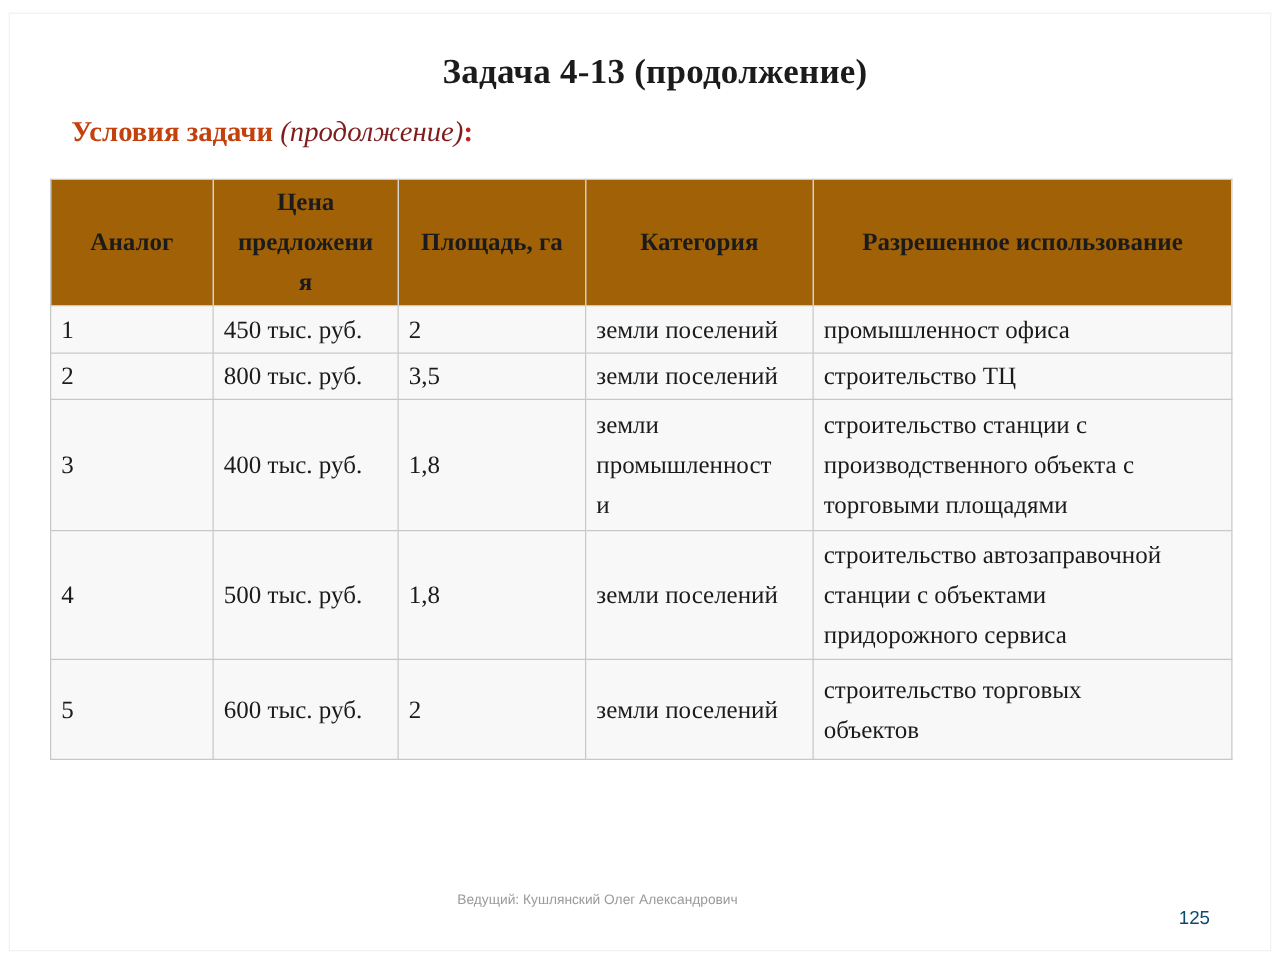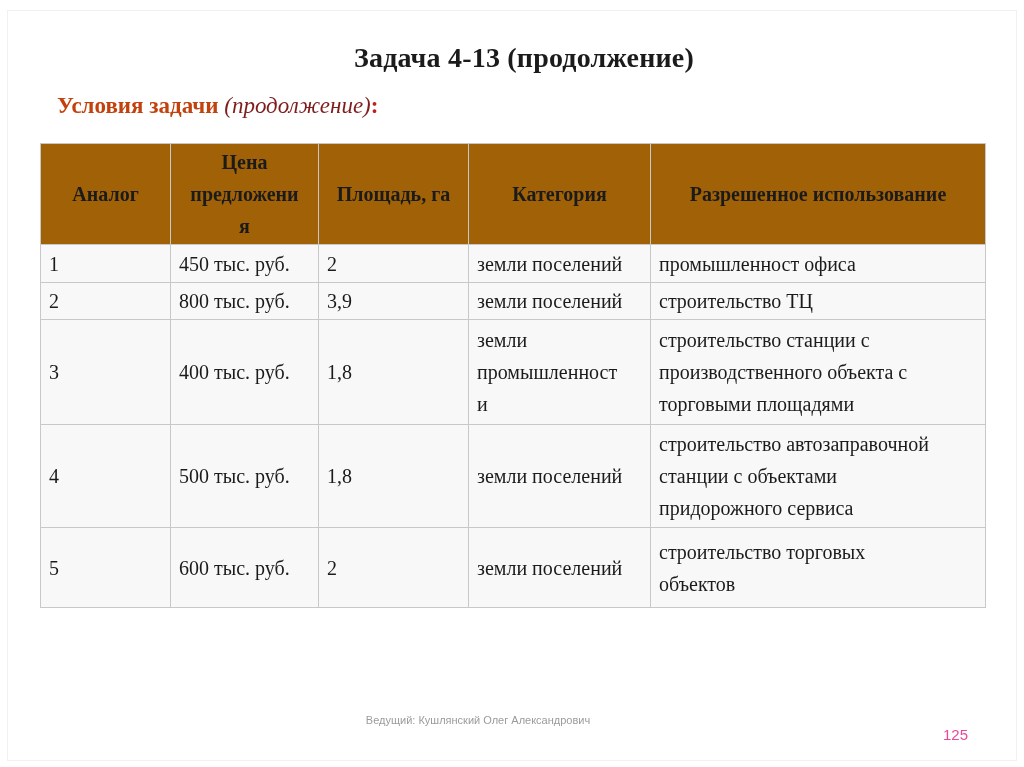--- a/index.html
+++ b/index.html
@@ -90,21 +90,21 @@
     font-family: "Liberation Sans", "DejaVu Sans", sans-serif;
     font-size: 11px;
     color: #9b9b9b;
   }
   .footer-page-number {
     position: absolute;
     bottom: 24px;
     right: 56px;
     font-family: "Liberation Sans", "DejaVu Sans", sans-serif;
     font-size: 15px;
-    color: #ec4899;
+    color: #0c4a6e;
   }
 </style>
 </head>
 <body>
 
 <div class="slide-frame"></div>
 
 <div class="slide-title">Задача 4-13 (продолжение)</div>
 
 <div class="subtitle">
@@ -134,21 +134,21 @@
       <tr>
         <td>1</td>
         <td>450 тыс. руб.</td>
         <td>2</td>
         <td>земли поселений</td>
         <td>промышленност офиса</td>
       </tr>
       <tr>
         <td>2</td>
         <td>800 тыс. руб.</td>
-        <td>3,9</td>
+        <td>3,5</td>
         <td>земли поселений</td>
         <td>строительство ТЦ</td>
       </tr>
       <tr>
         <td>3</td>
         <td>400 тыс. руб.</td>
         <td>1,8</td>
         <td>земли
 промышленност
 и</td>

